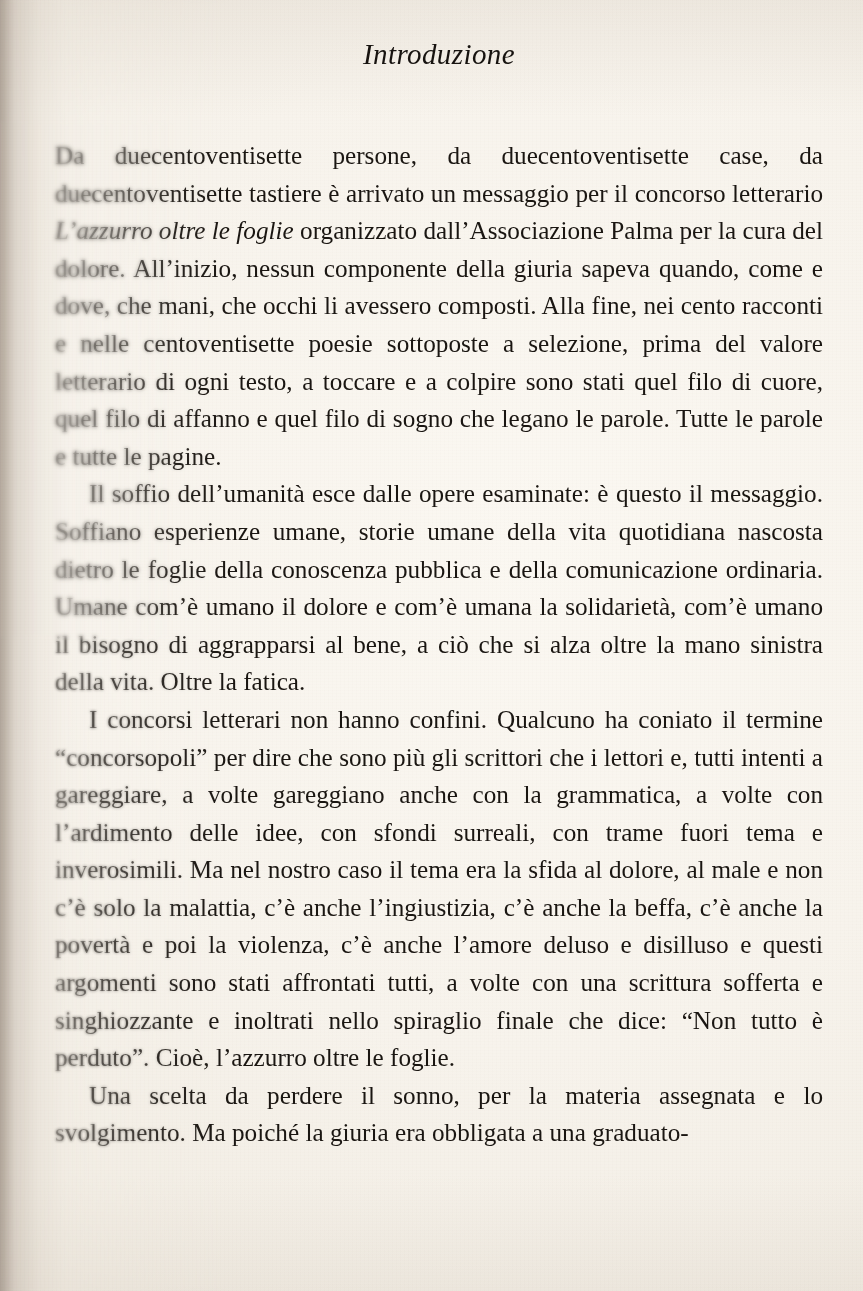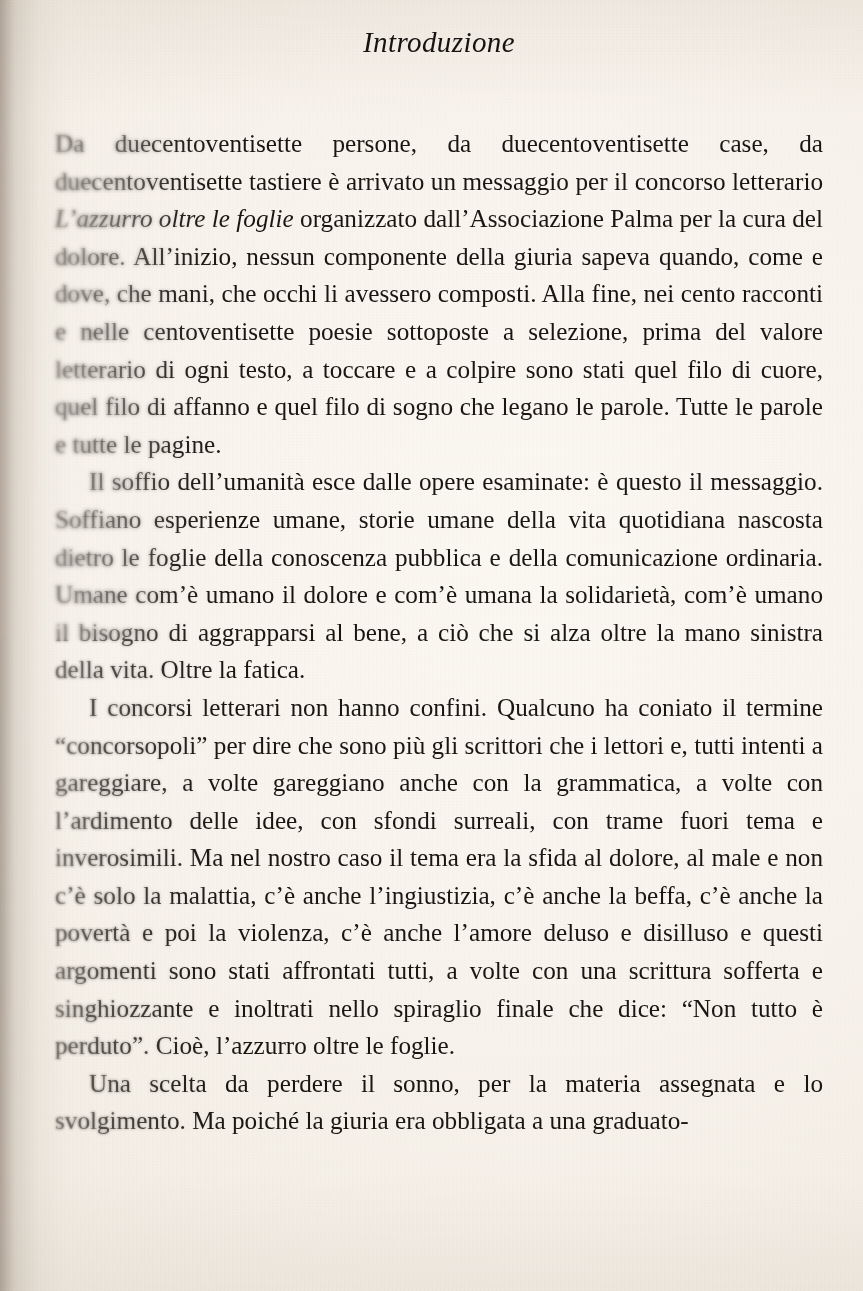--- a/index.html
+++ b/index.html
@@ -67,21 +67,21 @@
 
   #content {
     position: absolute;
     left: 55px;
     top: 0;
     width: 768px;
     height: 100%;
   }
 
   #page-title {
-    margin: 4px;
+    margin: 16px;
     padding-top: 22px;
     text-align: center;
     font-style: italic;
     font-weight: normal;
     font-size: 29px;
     letter-spacing: 0.4px;
     color: #171310;
   }
 
   #body-text {

